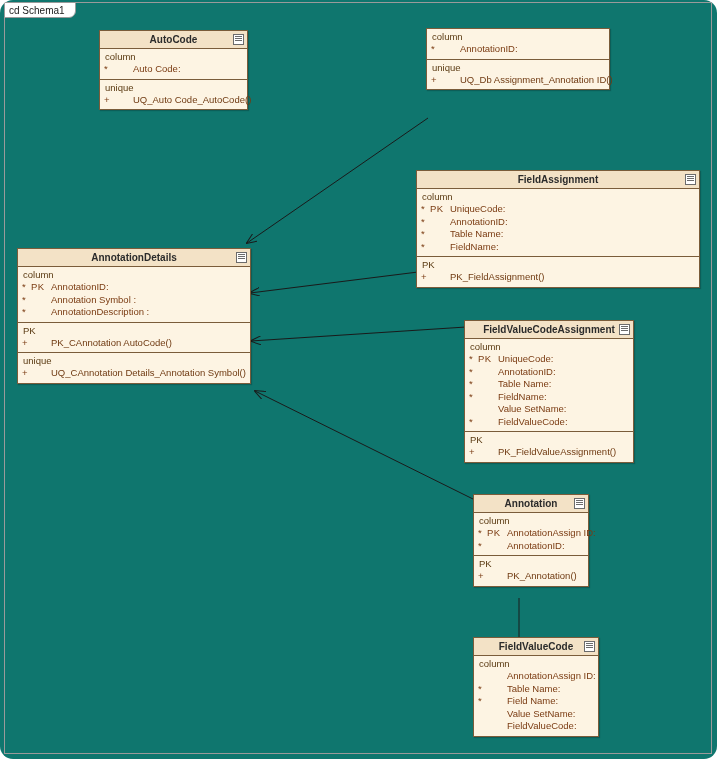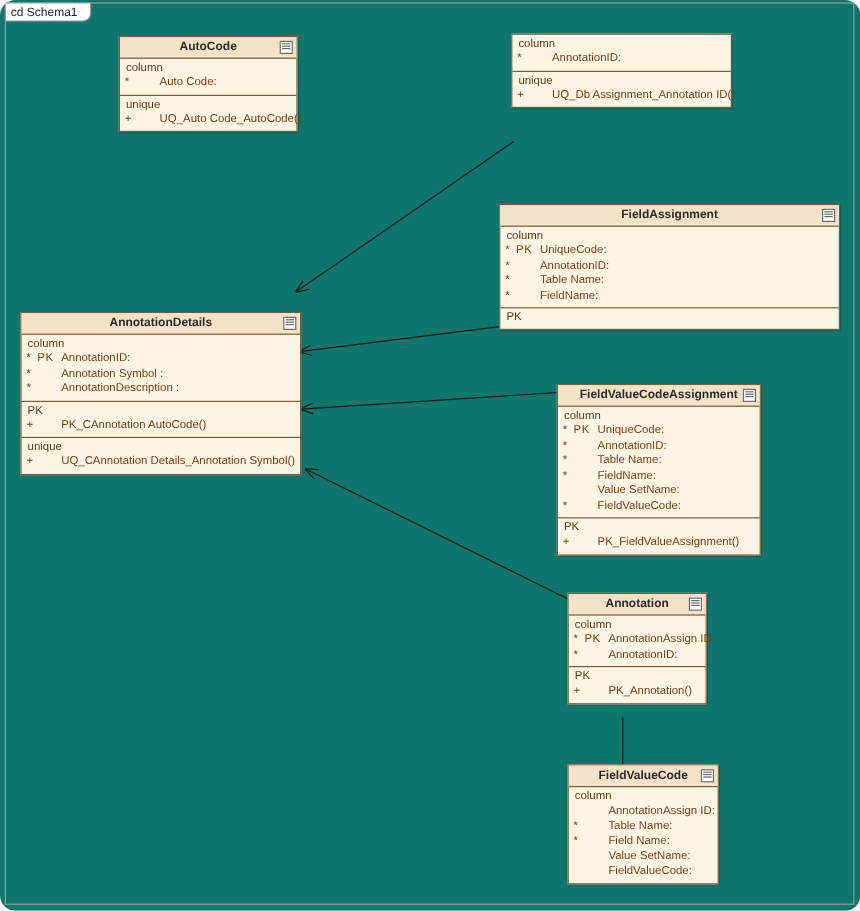--- a/index.html
+++ b/index.html
@@ -207,24 +207,27 @@
       </div>
       <div class="row">
         <span class="mark">*</span><span class="indent"></span><span class="txt">Table Name:</span>
       </div>
       <div class="row">
         <span class="mark">*</span><span class="indent"></span><span class="txt">FieldName:</span>
       </div>
     </div>
     <div class="sect last">
       <div class="sect-label">PK</div>
-    </div>
-  </div>
-
-  <div class="cls" style="left:17px; top:248px; width:234px;margin-top:12px;">
+      <div class="row op">
+        <span class="mark">+</span><span class="indent"></span><span class="txt">PK_FieldAssignment()</span>
+      </div>
+    </div>
+  </div>
+
+  <div class="cls" style="left:17px; top:248px; width:234px;">
     <div class="cls-header">
       <span>AnnotationDetails</span>
       <span class="cls-icon">
           <i></i>
           <i></i>
           <i></i>
         </span>
     </div>
     <div class="sect">
       <div class="sect-label">column</div>

